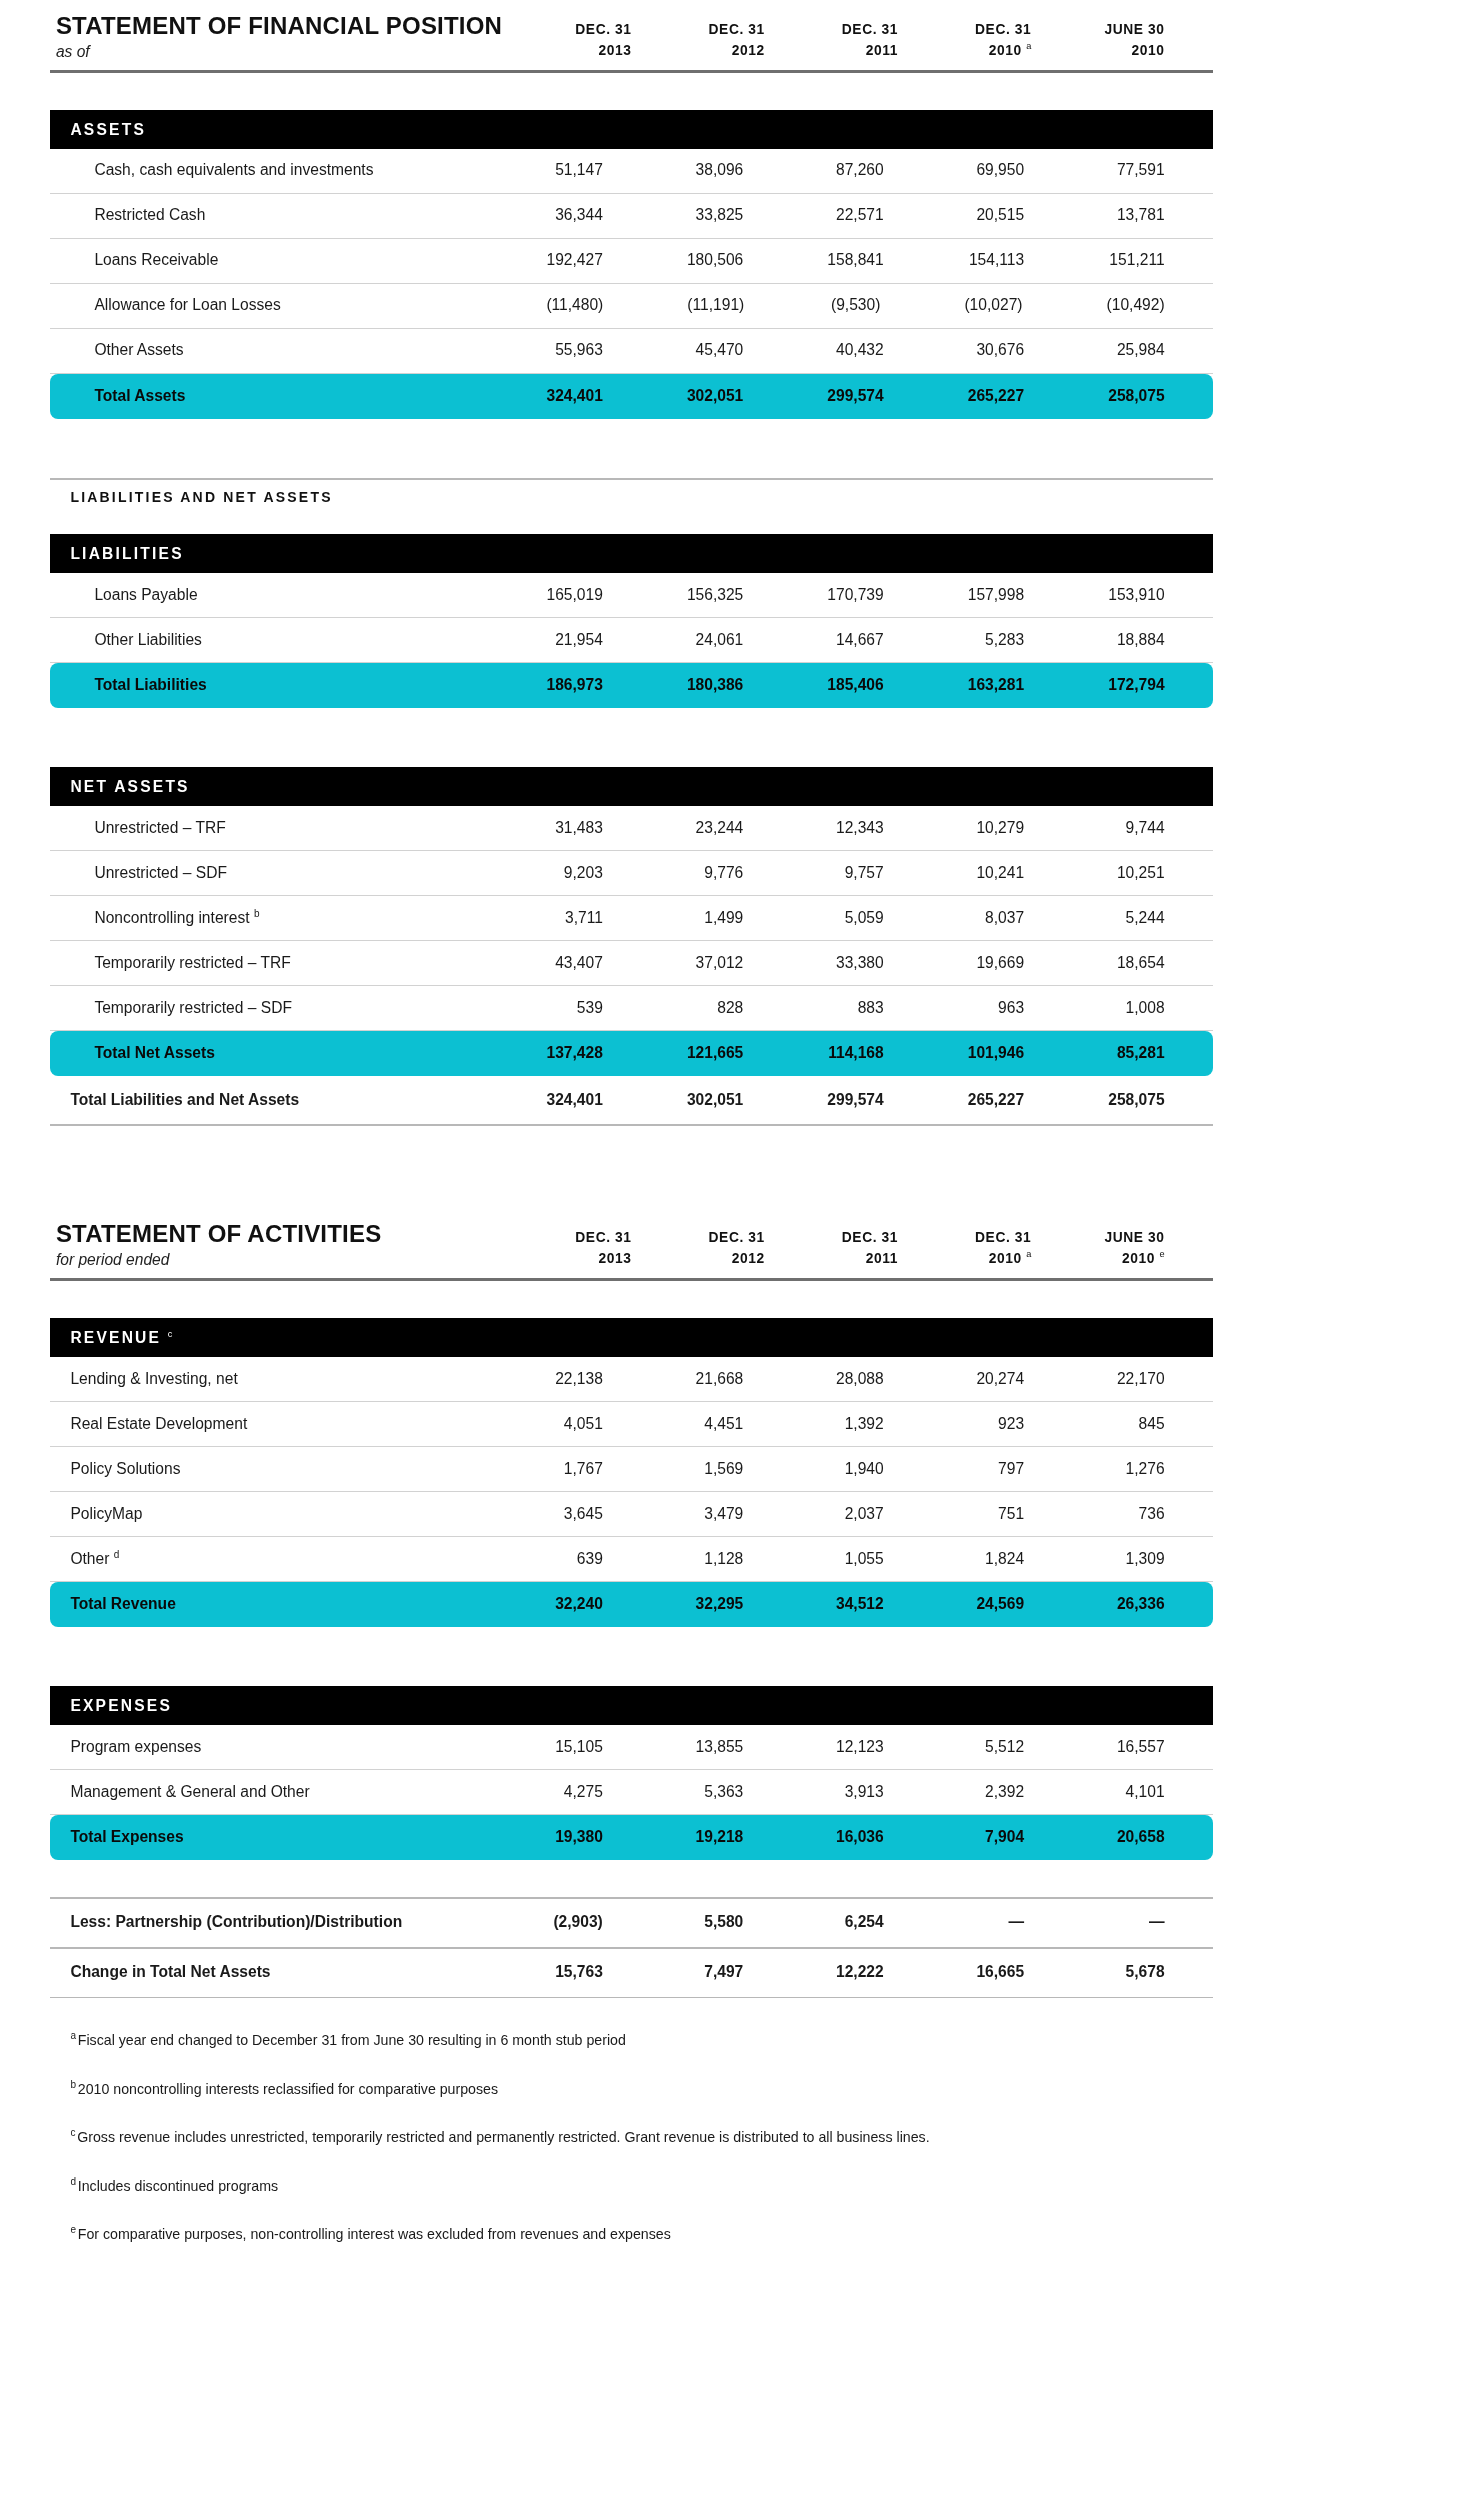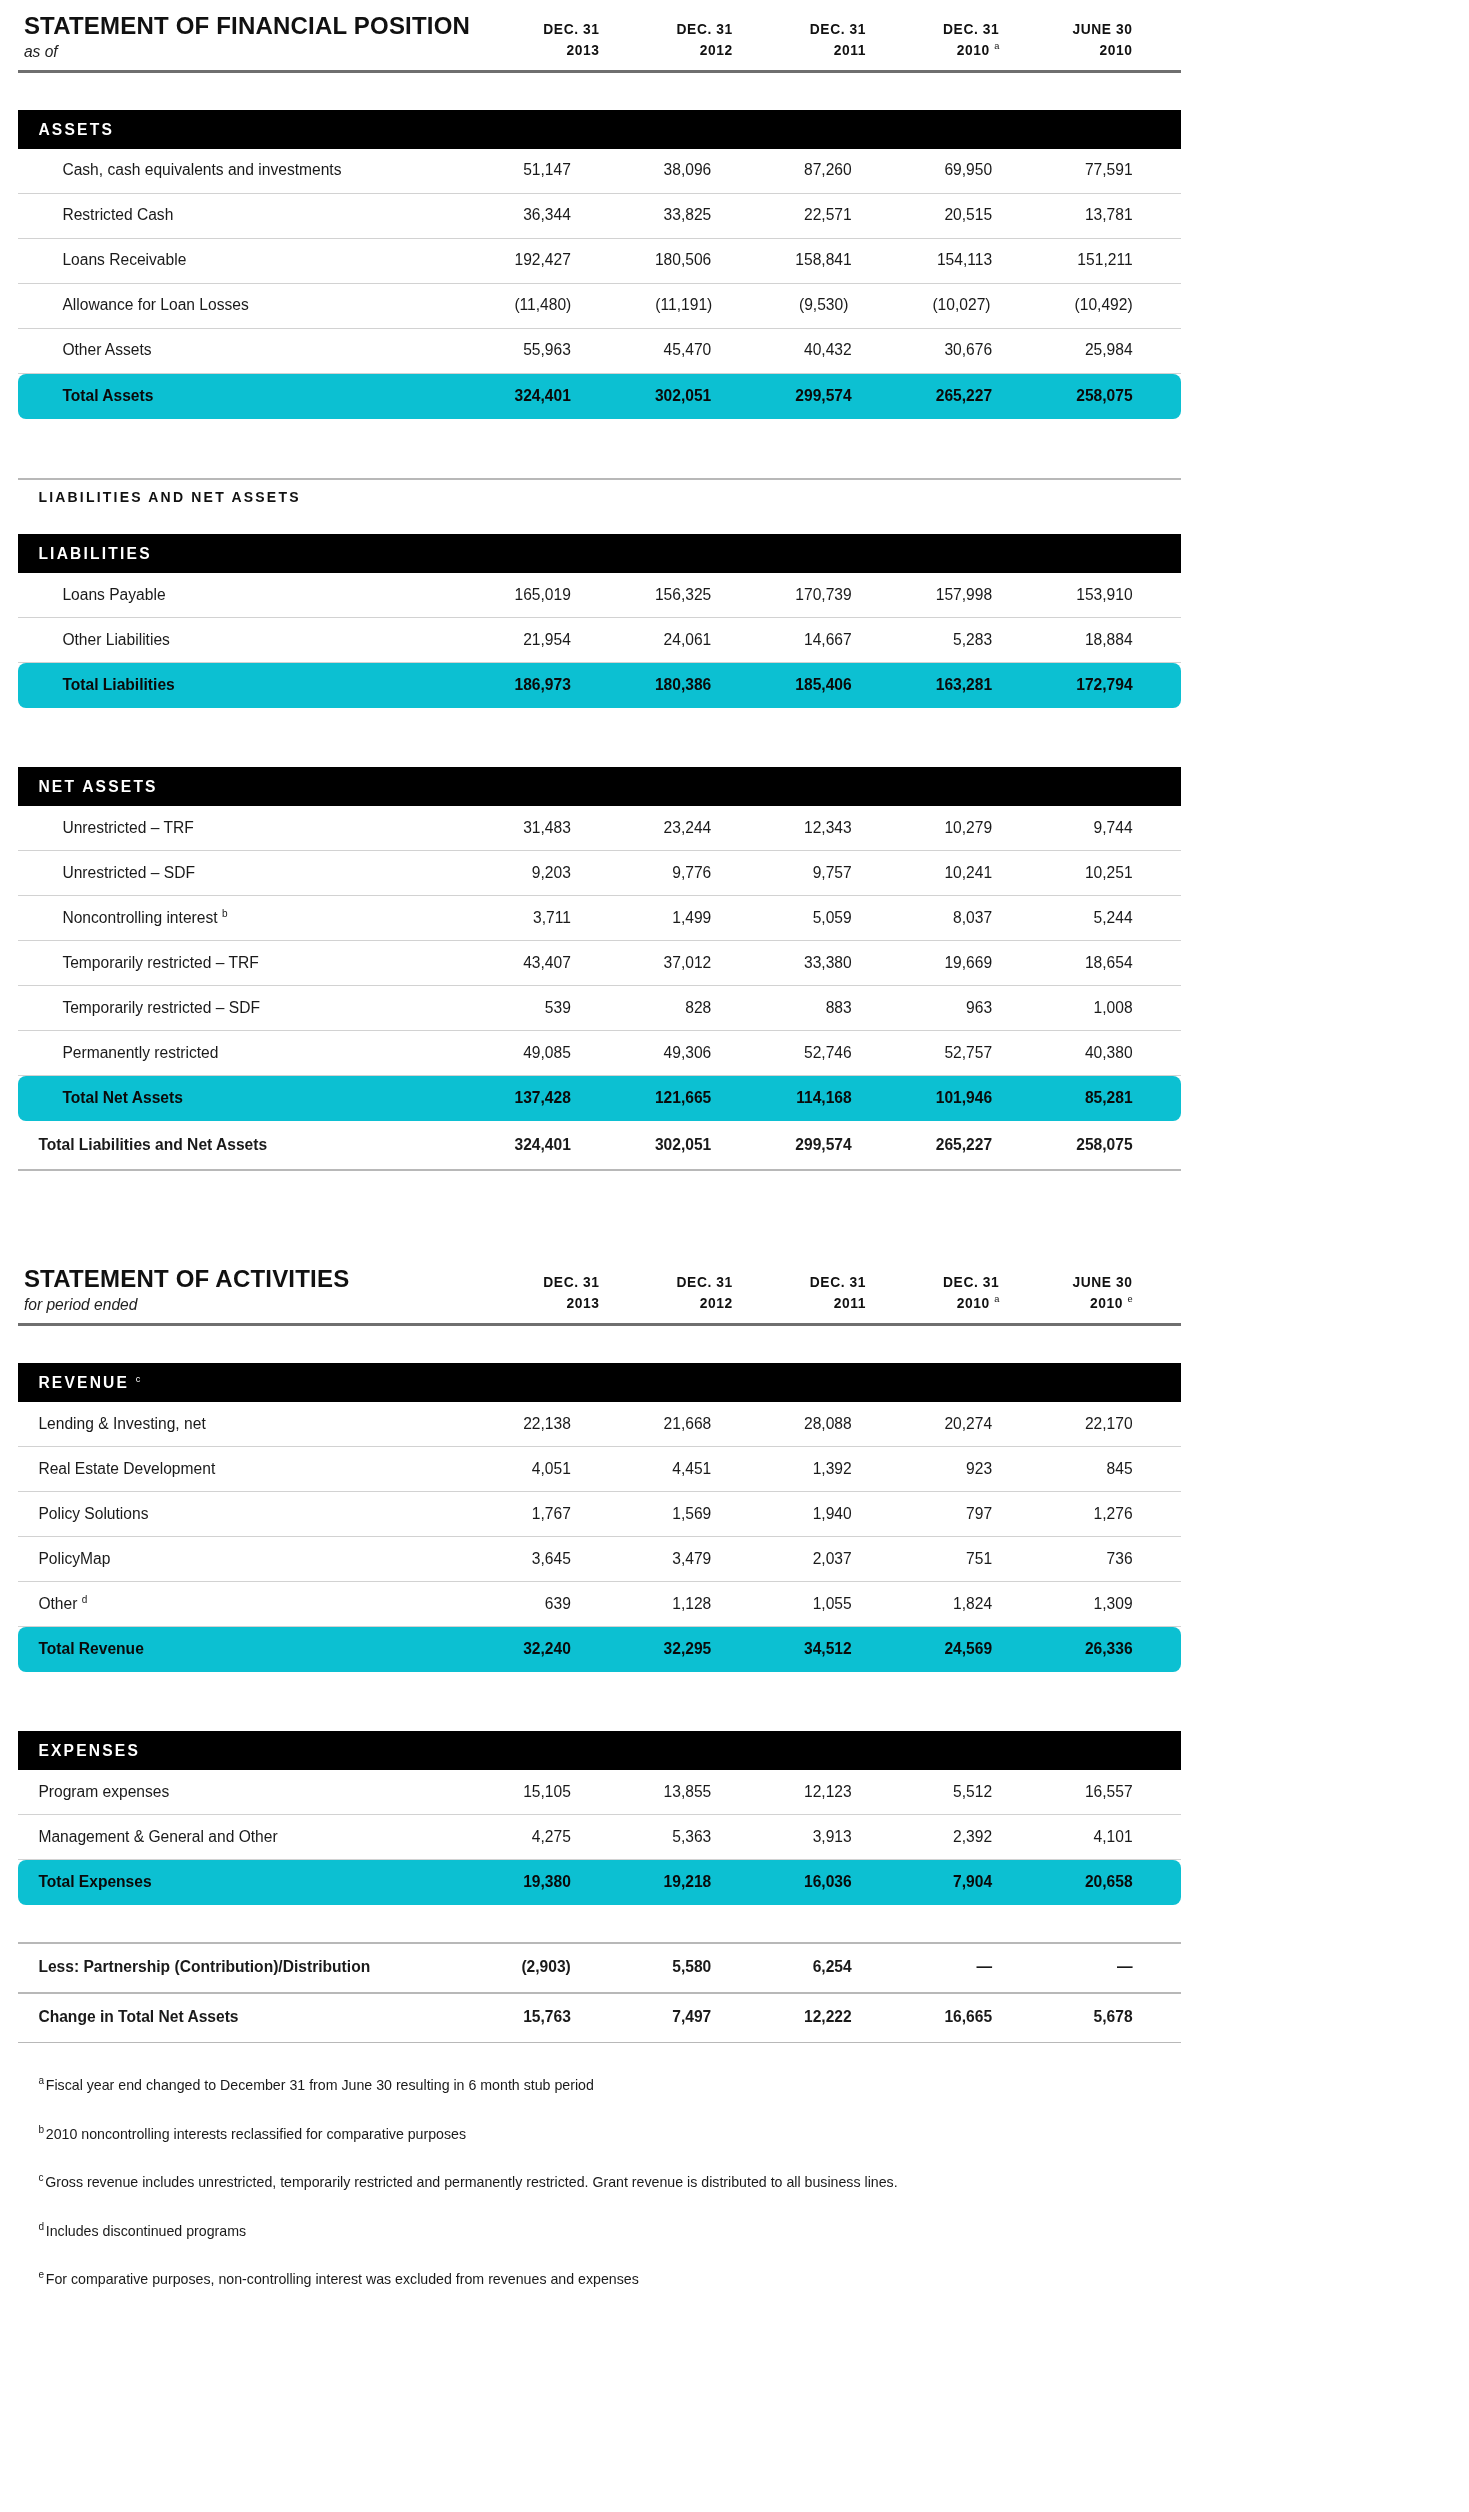--- a/index.html
+++ b/index.html
@@ -7,21 +7,21 @@
     margin: 0; padding: 0;
     background: #ffffff;
   }
   body {
     width: 1469px;
     min-height: 2512px;
     font-family: "Liberation Sans", sans-serif;
     color: #111111;
     -webkit-font-smoothing: antialiased;
   }
-  .page { position: relative; width: 1199px; padding: 0 18.4px 0 18.4px; }
+  .page { position: relative; width: 1199px; padding: 0 18.4px 0 18.4px; margin-left: 32px; }
 
   
   .stmt-head {
     display: flex;
     align-items: flex-end;
     padding-top: 13px;
   }
   .stmt-head.second { padding-top: 0; }
   .stmt-title-wrap { flex: 0 0 496px; padding-left: 5.5px; }
   .stmt-title {
@@ -319,30 +319,20 @@
   <div class="row">
     <div class="label"><span>Temporarily restricted – SDF</span></div>
     <div class="cells">
       <div class="cell">539</div>
       <div class="cell">828</div>
       <div class="cell">883</div>
       <div class="cell">963</div>
       <div class="cell">1,008</div>
     </div>
   </div>
-  <div class="row">
-    <div class="label"><span>Permanently restricted</span></div>
-    <div class="cells">
-      <div class="cell">49,085</div>
-      <div class="cell">49,306</div>
-      <div class="cell">52,746</div>
-      <div class="cell">52,757</div>
-      <div class="cell">40,380</div>
-    </div>
-  </div>
   <div class="row total">
     <div class="label">Total Net Assets</div>
     <div class="cells">
       <div class="cell">137,428</div>
       <div class="cell">121,665</div>
       <div class="cell">114,168</div>
       <div class="cell">101,946</div>
       <div class="cell">85,281</div>
     </div>
   </div>

